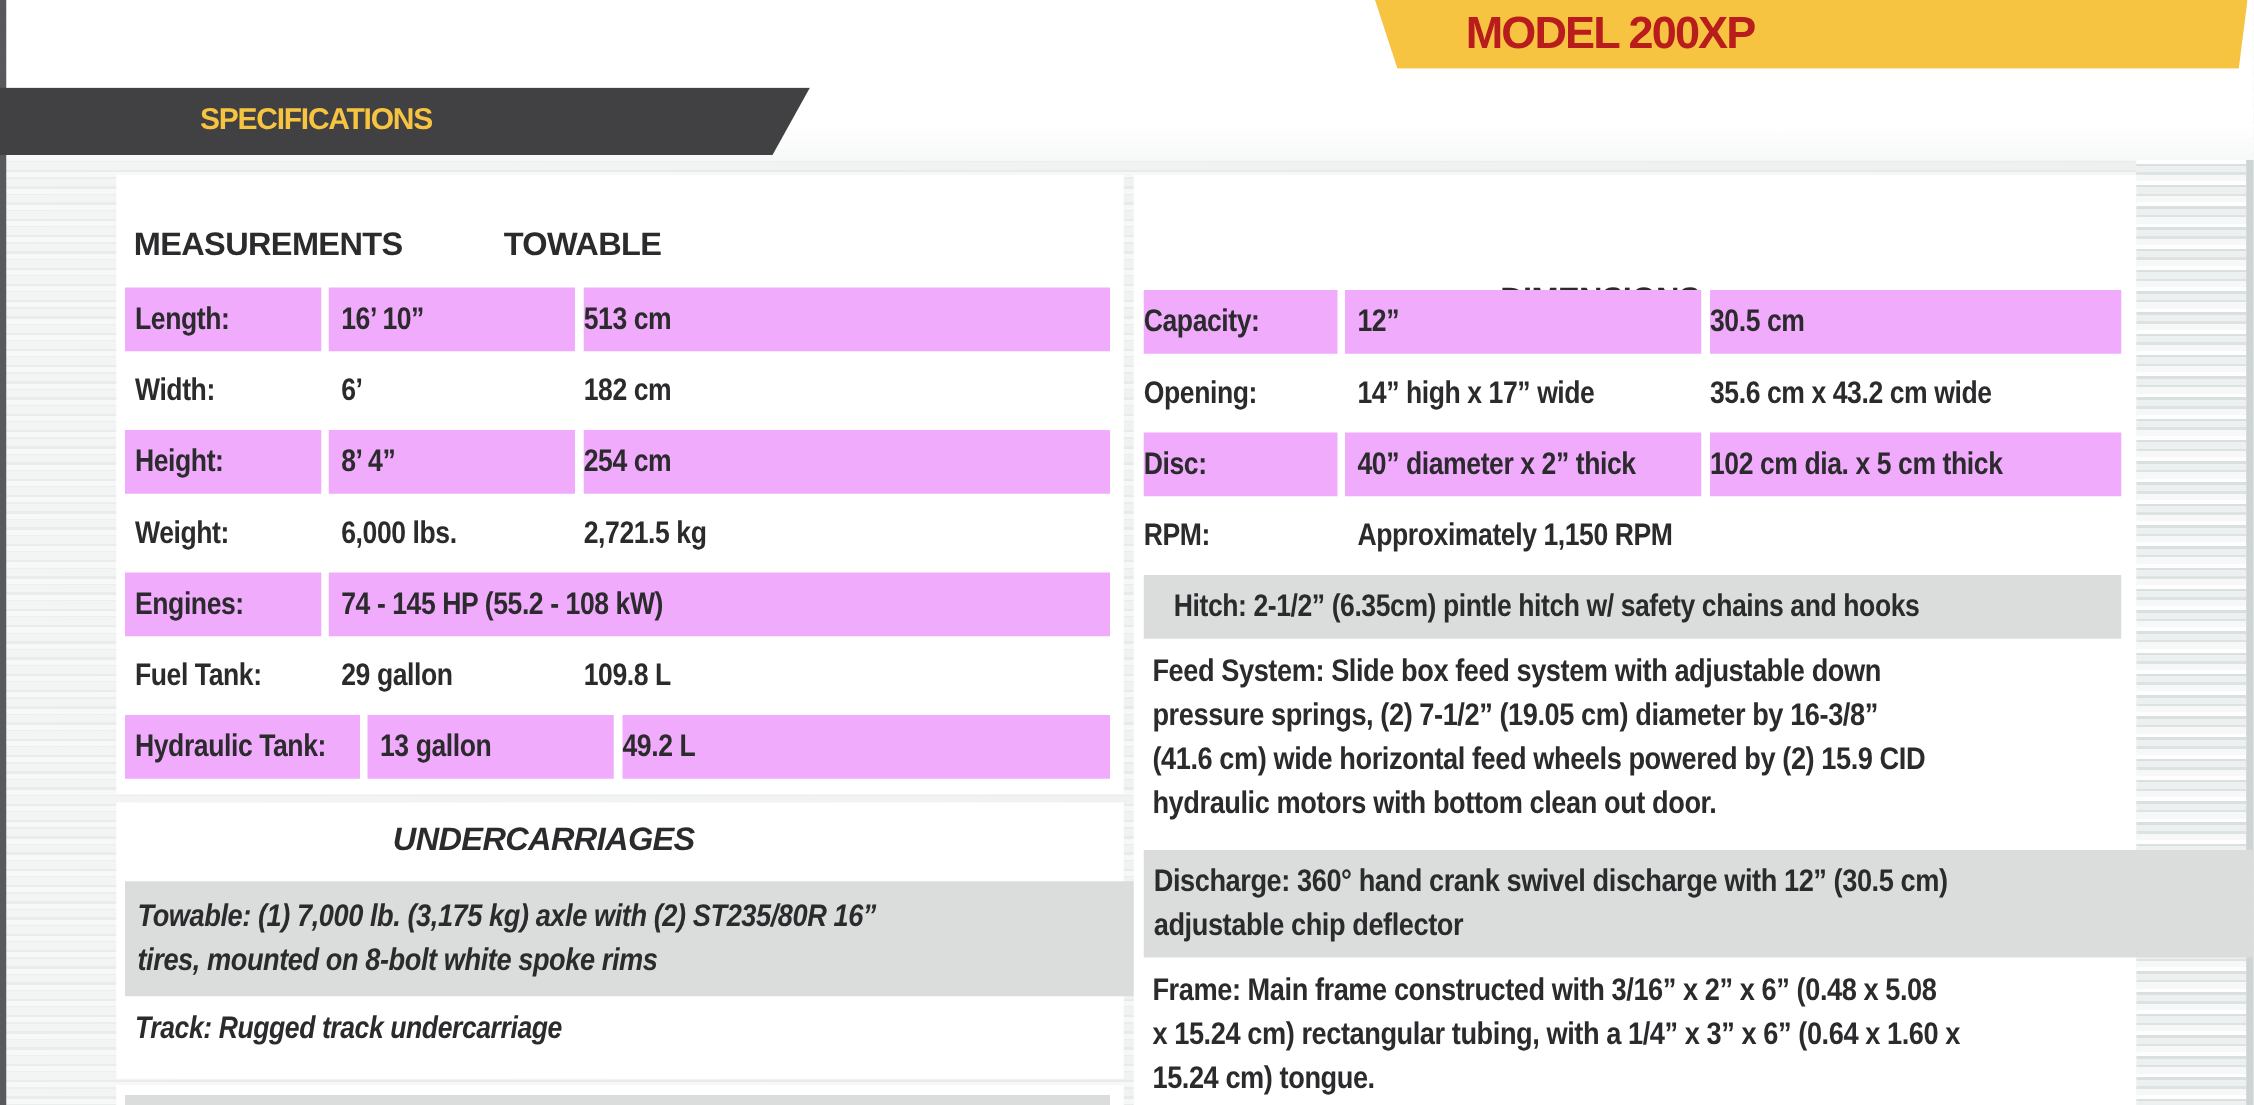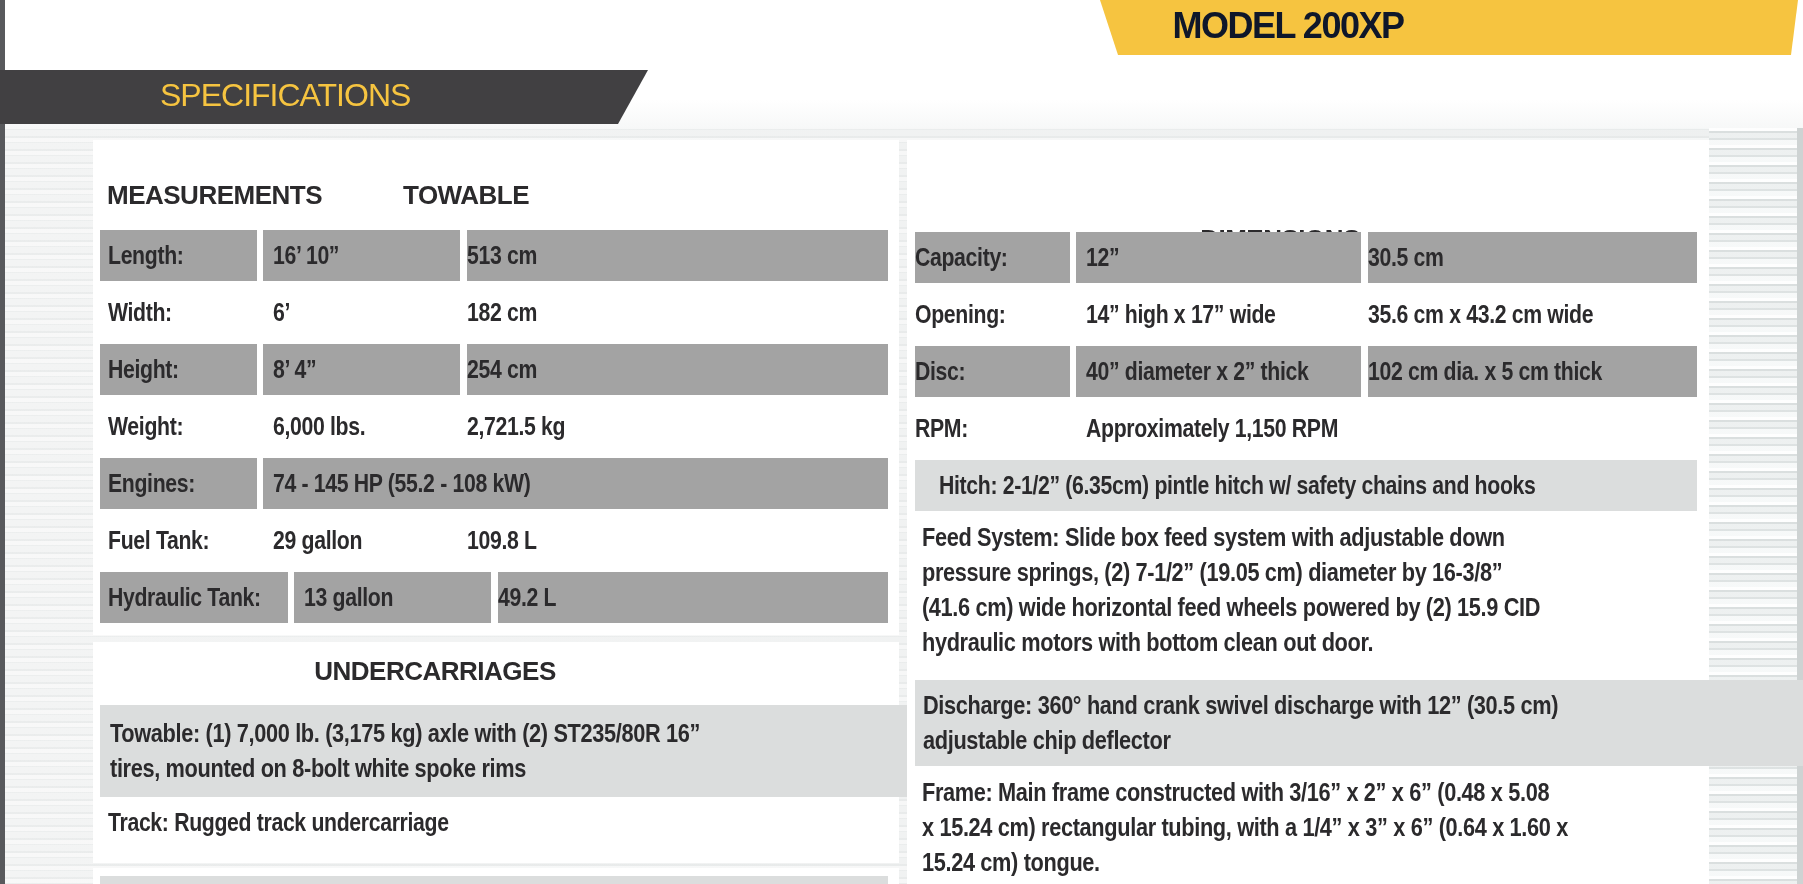--- a/index.html
+++ b/index.html
@@ -21,39 +21,39 @@
         rgba(255,255,255,0.95) 0 3px,
         rgba(201,208,208,0.45) 3px 5px,
         rgba(238,241,241,0.9) 5px 10px,
         rgba(213,219,219,0.55) 10px 12px,
         rgba(248,250,250,0.9) 12px 17px),
       #e8ebeb;
     border-right:6px solid #ced3d3;box-sizing:border-box;}
   .model-banner{position:absolute;left:1065px;top:0;width:740px;height:55px;background:#f6c440;z-index:5;
     clip-path:polygon(35px 0%,733px 0%,726px 100%,53px 100%);}
   .model-banner .bt{position:absolute;left:223px;top:50%;transform:translate(-50%,-54%);
-    font-size:36px;font-weight:800;letter-spacing:-1.5px;color:#0f172a;white-space:nowrap;}
+    font-size:36px;font-weight:800;letter-spacing:-1.5px;color:#b91c1c;white-space:nowrap;}
   .spec-banner{position:absolute;left:0;top:70px;width:648px;height:54px;background:#414042;z-index:5;
     clip-path:polygon(0 0,648px 0,618px 100%,0 100%);}
   .spec-banner .bt{position:absolute;left:160px;top:50%;transform:translateY(-54%);
-    font-size:32px;font-weight:400;letter-spacing:-1px;color:#f6c440;white-space:nowrap;}
+    font-size:24px;font-weight:700;letter-spacing:-1px;color:#f6c440;white-space:nowrap;}
   .panel{position:absolute;background:#ffffff;z-index:3;}
   .panel-measure{left:93px;top:140px;width:806px;height:495px;}
-  .panel-under{left:93px;top:642px;width:806px;height:221px;}
+  .panel-under{left:93px;top:642px;width:806px;height:221px;font-style:italic;}
   .panel-cut{left:93px;top:868px;width:806px;height:16px;}
   .panel-dim{left:907px;top:140px;width:802px;height:744px;}
   .hdr{position:absolute;font-size:26px;font-weight:800;letter-spacing:-0.5px;white-space:nowrap;}
   .hdr-left{left:14px;top:40px;}
   .hdr-center{top:40px;transform:translateX(-50%);}
   .rows{position:absolute;}
   .rows-measure{left:7px;top:90px;width:788px;}
   .rows-dim{left:8px;top:92px;width:782px;}
   .row{display:flex;height:51px;margin-bottom:6px;}
   .cell{display:flex;align-items:center;box-sizing:border-box;}
-  .alt .cell{background:#a3a3a3;}
+  .alt .cell{background:#f0abfc;}
   .m-c1{flex:0 0 157px;margin-right:6px;padding-left:8px;}
   .m-c2{flex:0 0 197px;margin-right:7px;padding-left:10px;}
   .d-c1{flex:0 0 155px;margin-right:6px;padding-left:0;}
   .d-c2{flex:0 0 285px;margin-right:7px;padding-left:10px;}
   .c3{flex:1 1 auto;}
   .cm{flex:1 1 auto;padding-left:10px;}
   .tx{font-size:25px;font-weight:700;letter-spacing:-0.4px;white-space:nowrap;
       transform:scaleX(0.85);transform-origin:0 50%;}
   .para{font-size:25px;font-weight:700;letter-spacing:-0.4px;line-height:35px;white-space:pre-line;
       transform:scaleX(0.87);transform-origin:0 0;}

